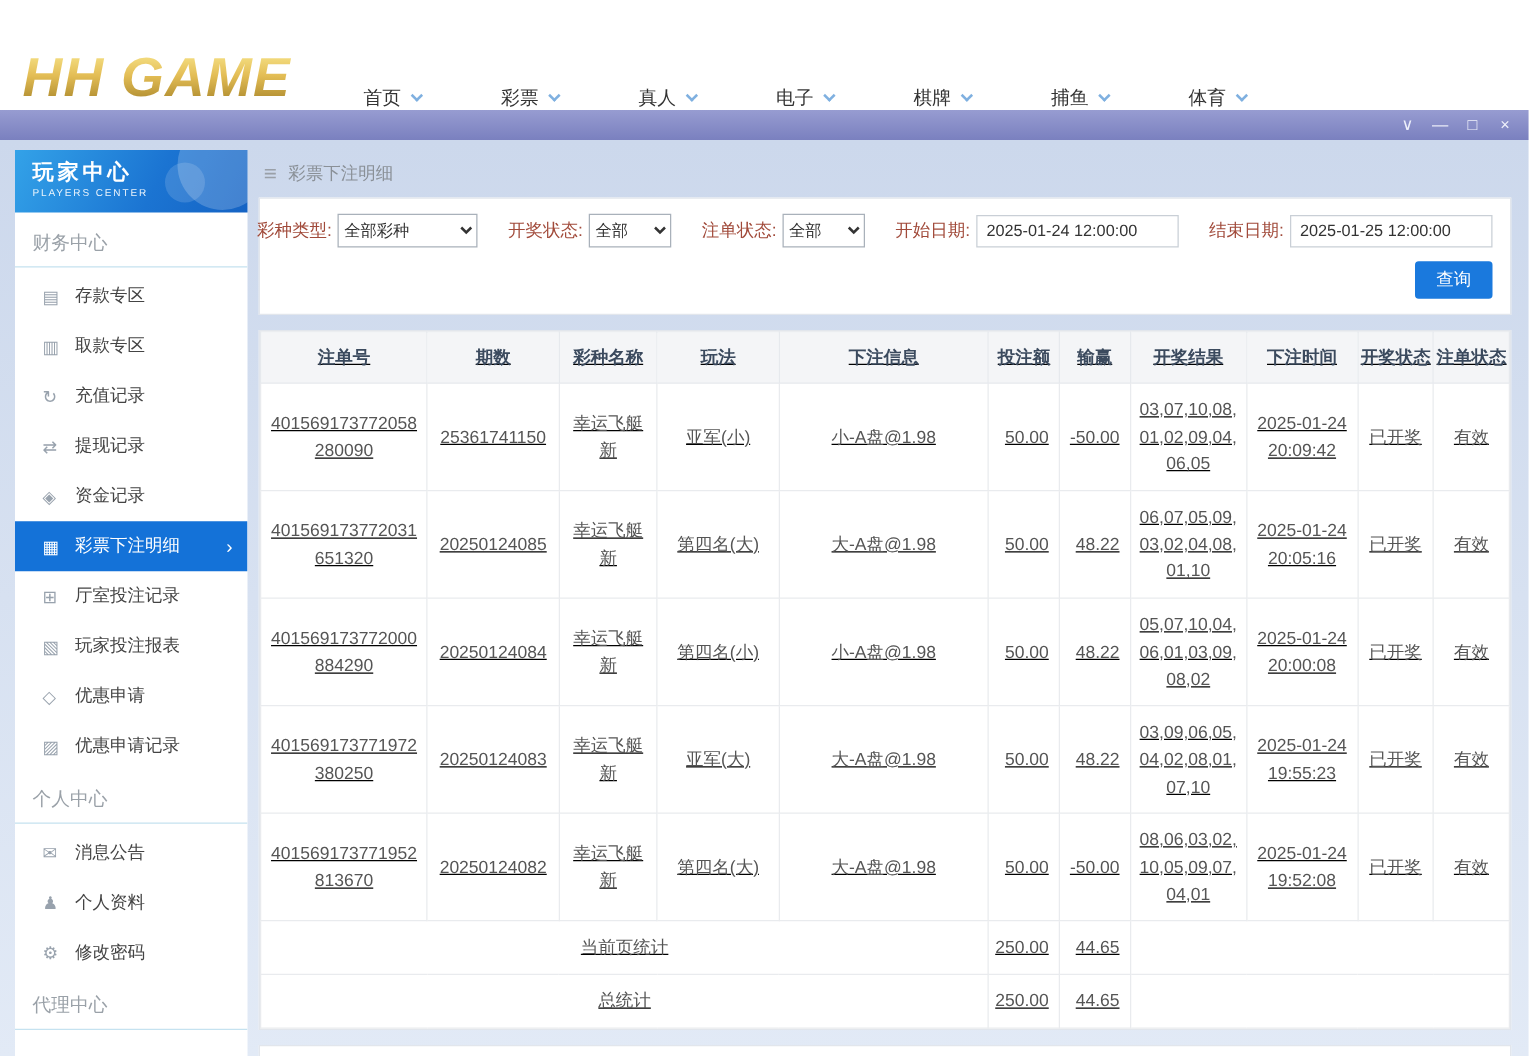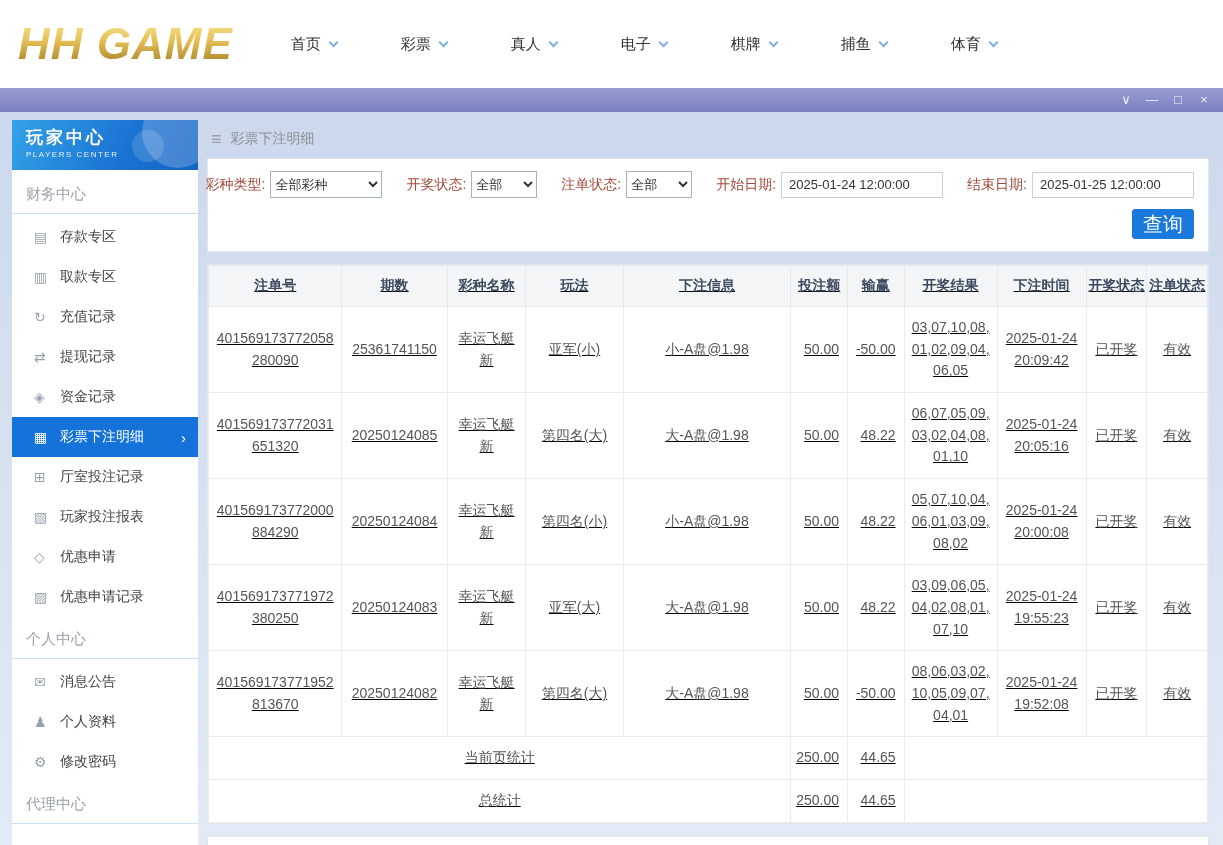--- a/index.html
+++ b/index.html
@@ -4,21 +4,21 @@
 <style>
   * { box-sizing: border-box; }
   html,body { margin:0; padding:0; }
   body {
     width:1223px; height:845px; overflow:hidden;
     font-family:"Liberation Sans","DejaVu Sans",sans-serif;
     background:#fff;
   }
 
   
-  .topbar { height:88px; background:#fff; display:flex; align-items:center; position:relative; }
+  .topbar { height:88px; background:#fff; display:flex; align-items:flex-end; position:relative; }
   .logo {
     margin-left:18px; font-size:44px; font-weight:bold; font-style:italic; letter-spacing:1px;
     color:#caa43b;
     background:linear-gradient(180deg,#f8e58c 5%,#e3bd55 45%,#9c7a22 100%);
     -webkit-background-clip:text; background-clip:text; -webkit-text-fill-color:transparent;
     white-space:nowrap;
   }
   .nav { display:flex; gap:64px; margin-left:58px; }
   .nav-item { display:flex; align-items:center; font-size:15px; color:#333; cursor:pointer; white-space:nowrap; }
   .caret {
@@ -72,21 +72,21 @@
   .filters { padding:12px 14px 12px 14px; display:flex; flex-direction:column; gap:11px; flex:none; }
   .filter-row { display:flex; align-items:center; font-size:14px; color:#a14a3a; white-space:nowrap; }
   .flabel { margin-right:5px; }
   .fgap { margin-left:24px; }
   select.sel { height:27px; border:1px solid #a9b1ba; background:#fff; color:#333; font-size:13px; font-family:inherit; }
   .sel-wide { width:112px; }
   .sel-sm { width:66px; }
   .date-input { height:26px; width:162px; border:1px solid #c9cfd6; color:#333; font-size:13px; padding:0 7px; font-family:inherit; }
   .btn-search {
     width:62px; height:30px; background:#1a79dd; color:#fff; border:none; border-radius:3px;
-    font-size:20px; cursor:pointer; font-family:inherit;
+    font-size:14px; cursor:pointer; font-family:inherit;
   }
 
   
   .table-panel { margin-top:12px; flex:none;text-decoration:underline; }
   table.bet-table { width:100%; border-collapse:collapse; table-layout:fixed; }
   .bet-table th {
     background:#f4f5f7; color:#3b4a5e; font-size:14px; font-weight:bold;
     padding:11px 2px; border:1px solid #e6e9ed; text-align:center; overflow:hidden; white-space:nowrap;
   }
   .bet-table td {

